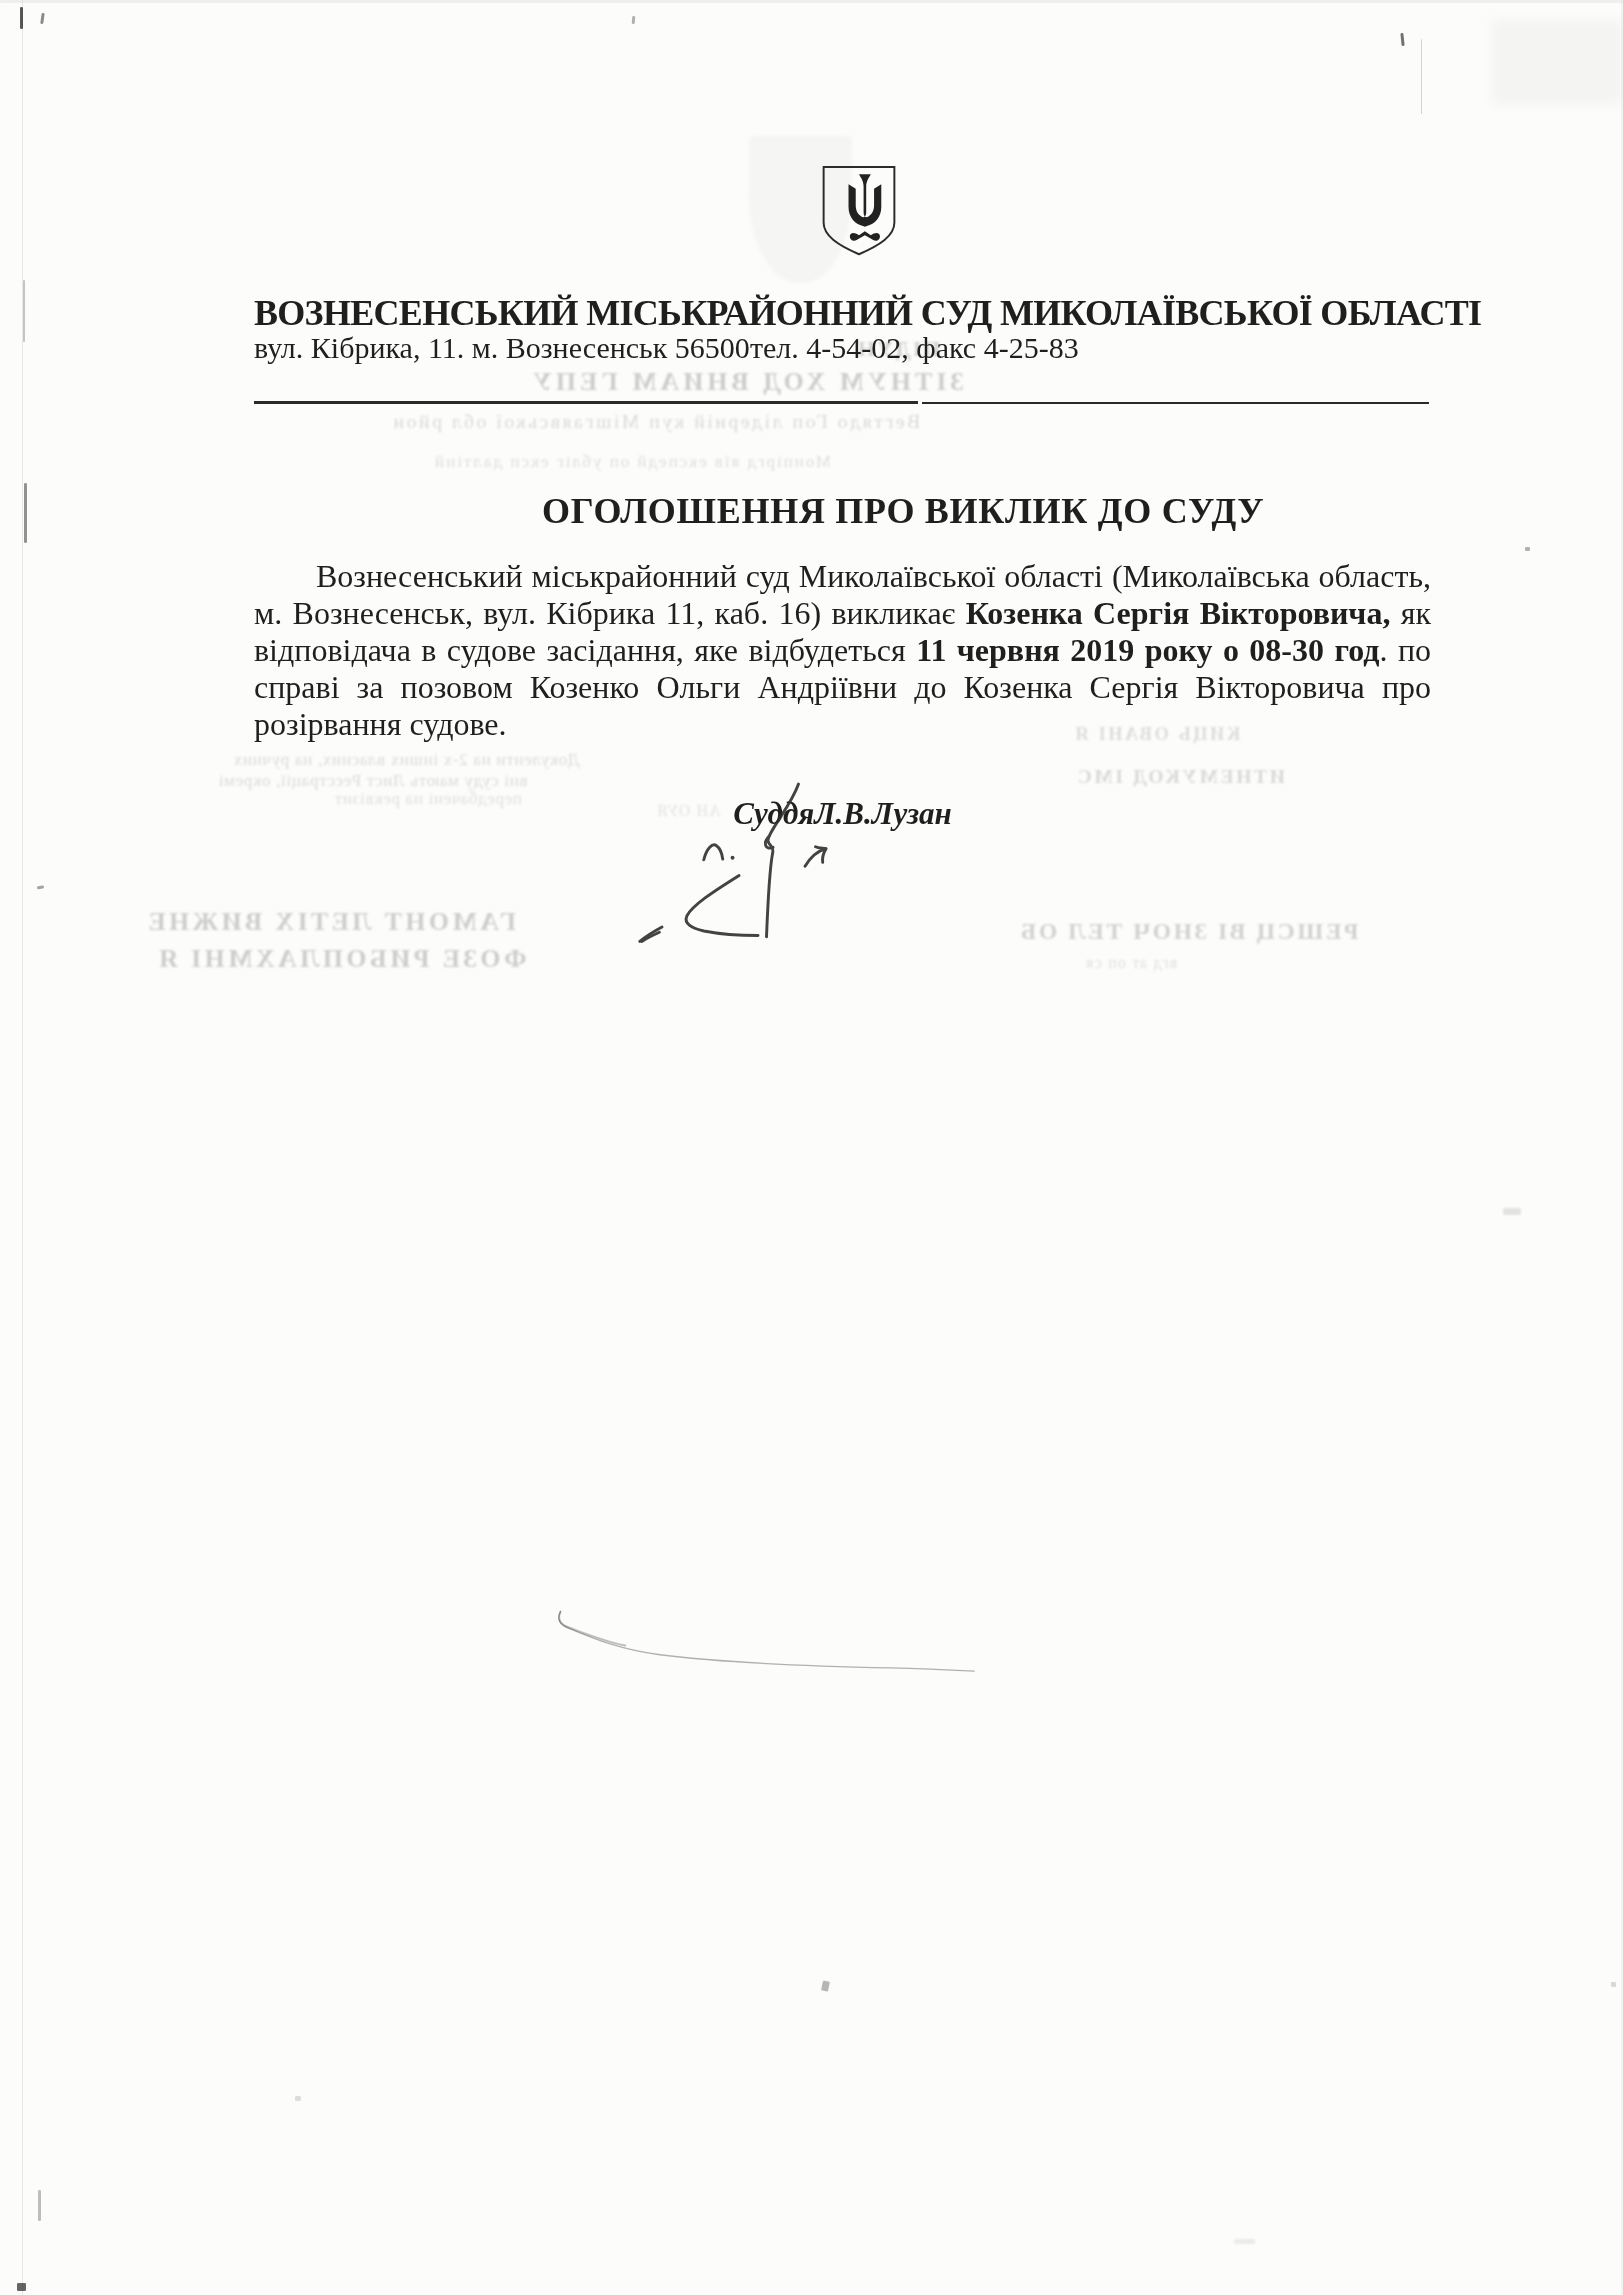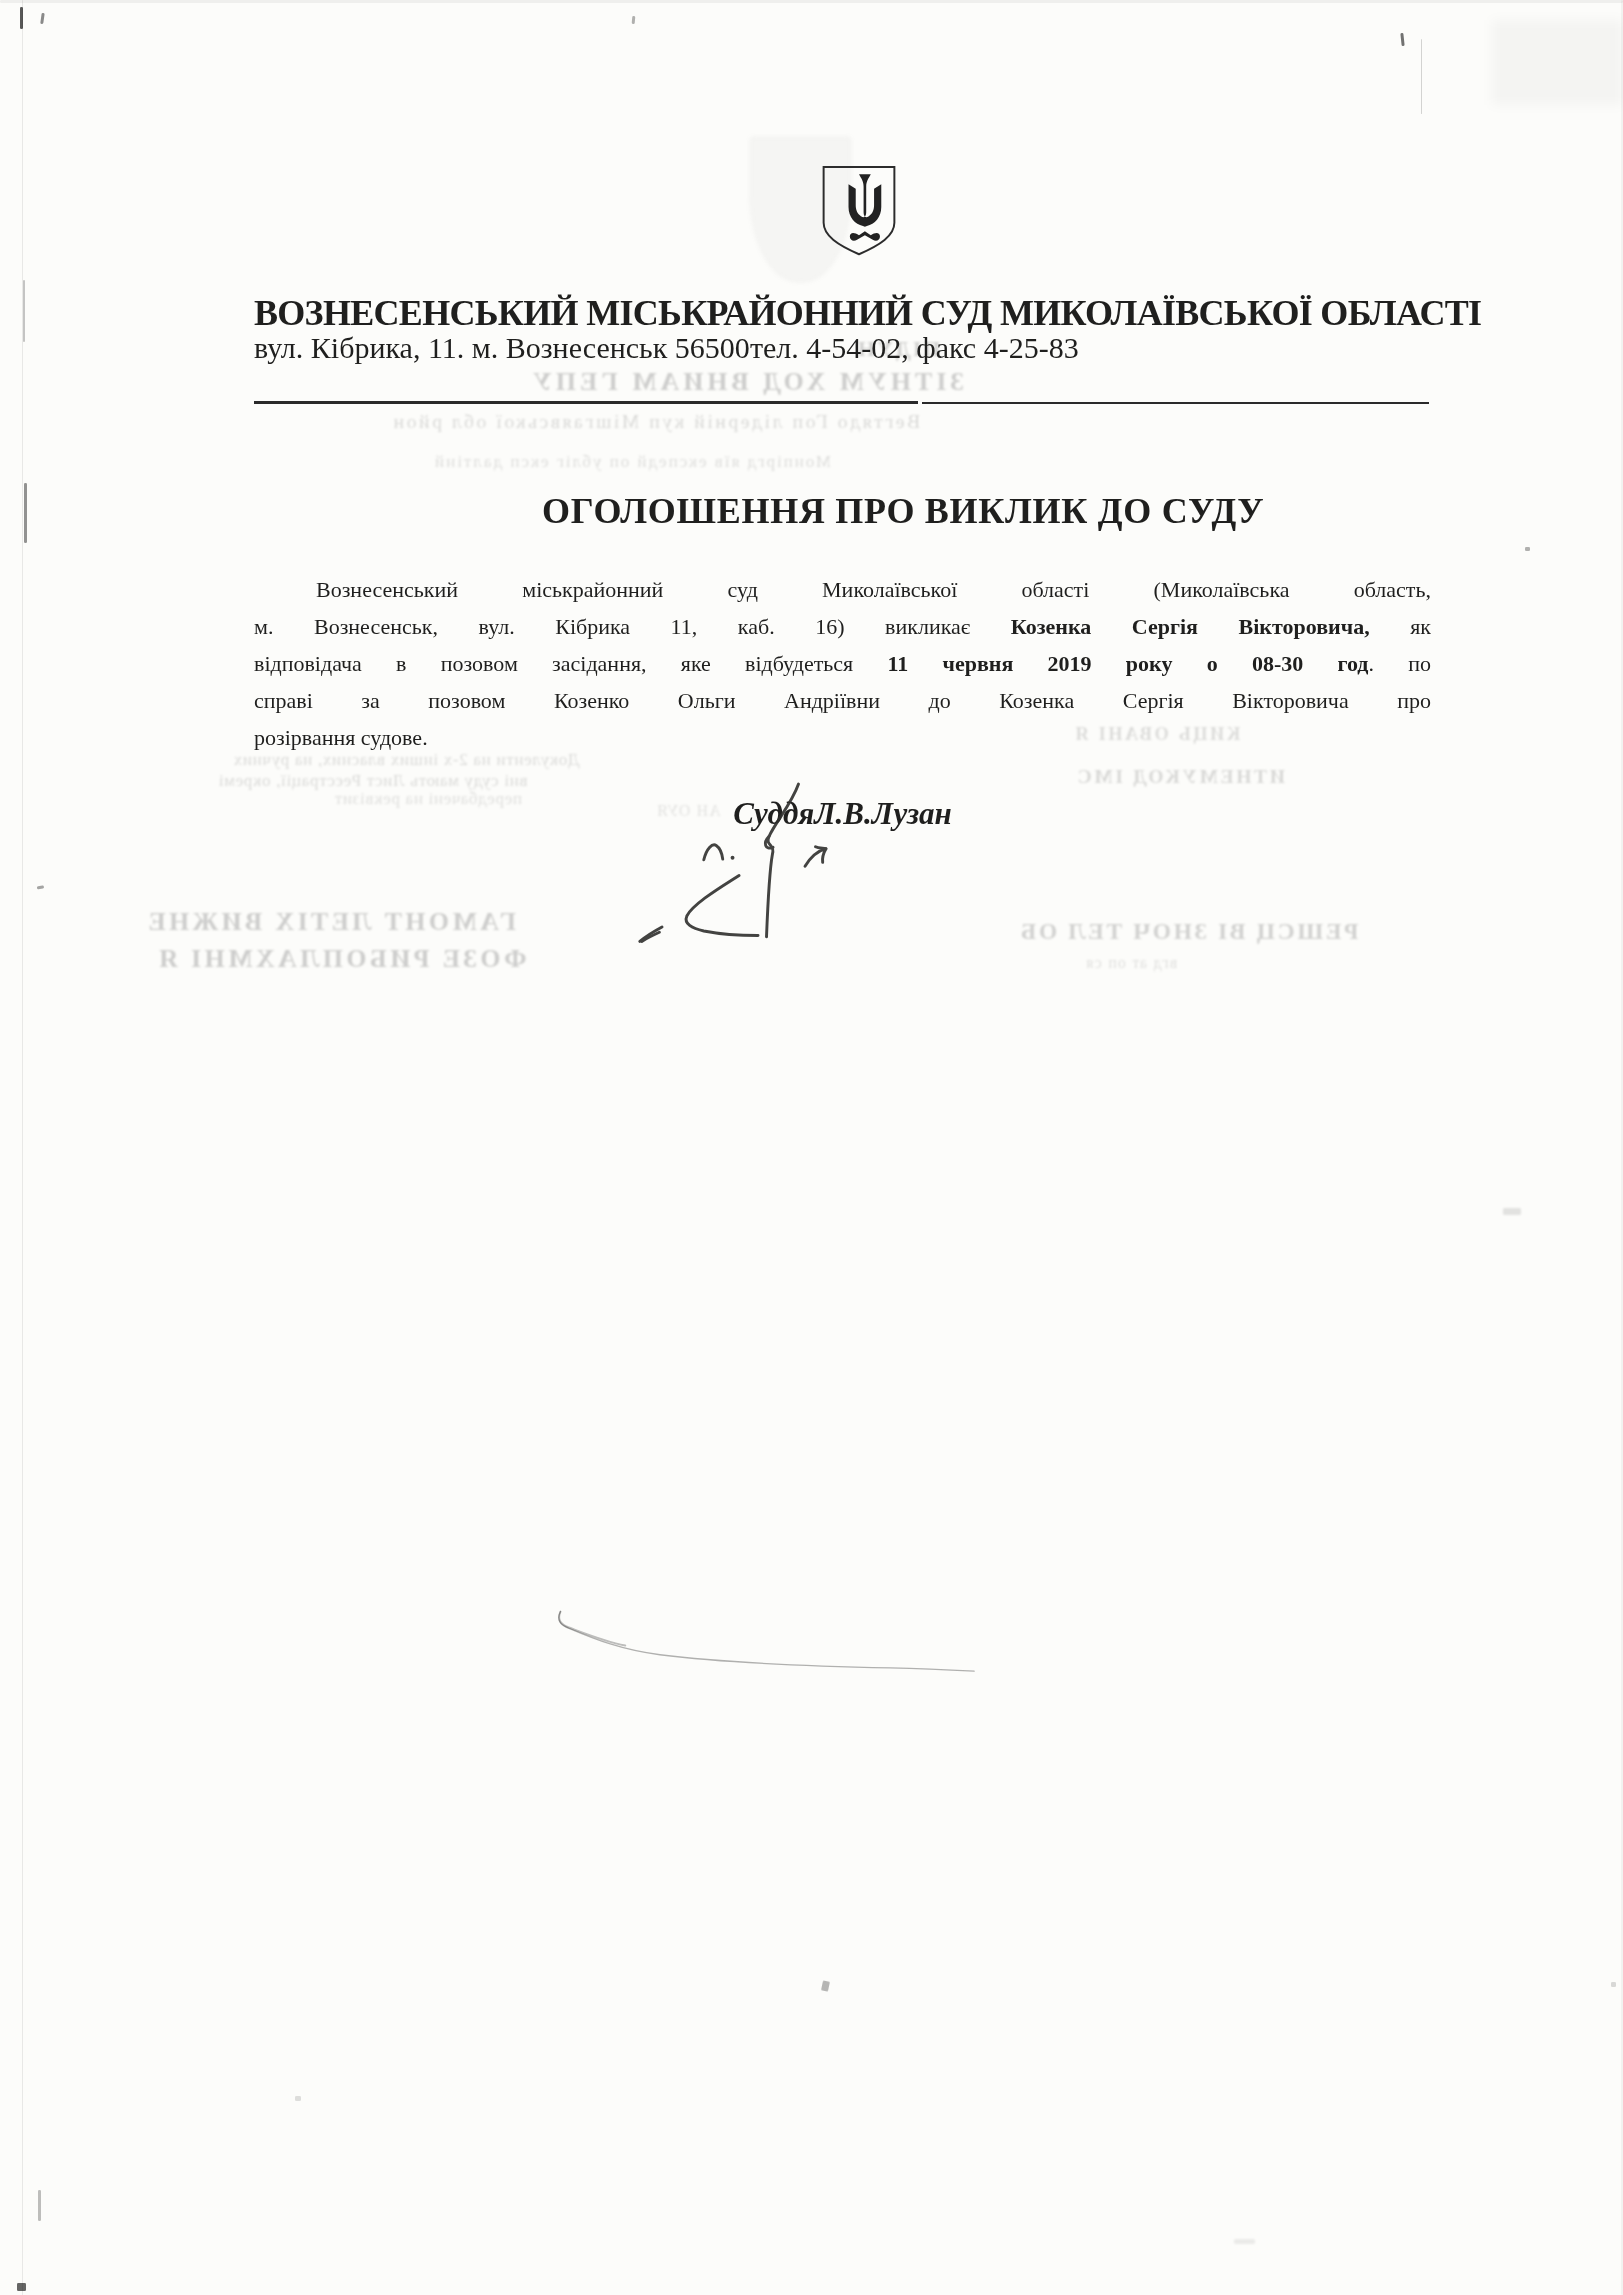--- a/index.html
+++ b/index.html
@@ -26,21 +26,21 @@
     left:254px;top:331px;width:1177px;display:flex;justify-content:flex-start;
     font-size:30px;
   }
   .rule{background:#2a2a2a;height:2.6px;top:401px;}
   .rule-left{left:254px;width:664px;}
   .rule-right{left:922px;width:507px;height:2px;top:402px;}
   .doc-title{
     left:542px;top:490px;font-size:36px;font-weight:bold;letter-spacing:0.7px;
     white-space:nowrap;margin:0;
   }
-  .body-par{left:254px;top:571px;width:1177px;font-size:22px;line-height:37px;}
+  .body-par{left:254px;top:558px;width:1177px;font-size:32px;line-height:37px;}
   .body-par .line{text-align:justify;text-align-last:justify;height:37px;}
   .body-par .line.first{text-indent:62px;}
   .body-par .line.last{text-align-last:left;}
   .body-par b{font-weight:bold;}
   .sig-row{
     left:254px;top:796px;width:1177px;display:flex;justify-content:center;
     font-size:31px;font-weight:bold;font-style:italic;
   }
   .signature{left:630px;top:780px;}
   .bleed{
@@ -108,21 +108,21 @@
   </div>
 
   <div class="abs rule rule-left"></div>
   <div class="abs rule rule-right"></div>
 
   <h1 class="abs doc-title">ОГОЛОШЕННЯ ПРО ВИКЛИК ДО СУДУ</h1>
 
   <div class="abs body-par" id="body-par">
       <div class="line first"><span>Вознесенський міськрайонний суд Миколаївської області (Миколаївська область,</span></div>
       <div class="line"><span>м. Вознесенськ, вул. Кібрика 11, каб. 16) викликає </span><b>Козенка Сергія Вікторовича,</b><span> як</span></div>
-      <div class="line"><span>відповідача в позовом засідання, яке відбудеться </span><b>11 червня 2019 року о 08-30 год</b><span>. по</span></div>
+      <div class="line"><span>відповідача в судове засідання, яке відбудеться </span><b>11 червня 2019 року о 08-30 год</b><span>. по</span></div>
       <div class="line"><span>справі за позовом Козенко Ольги Андріївни до Козенка Сергія Вікторовича про</span></div>
       <div class="line last"><span>розірвання судове.</span></div>
     </div>
 
   <div class="abs sig-row">
     <span>Суддя</span>
     <span>Л.В.Лузан</span>
   </div>
 
   <svg class="abs signature" width="209" height="170" viewBox="0 0 320 260" fill="none" stroke="#30302e" stroke-width="4.5" stroke-linecap="round" stroke-linejoin="round" opacity="0.9">

